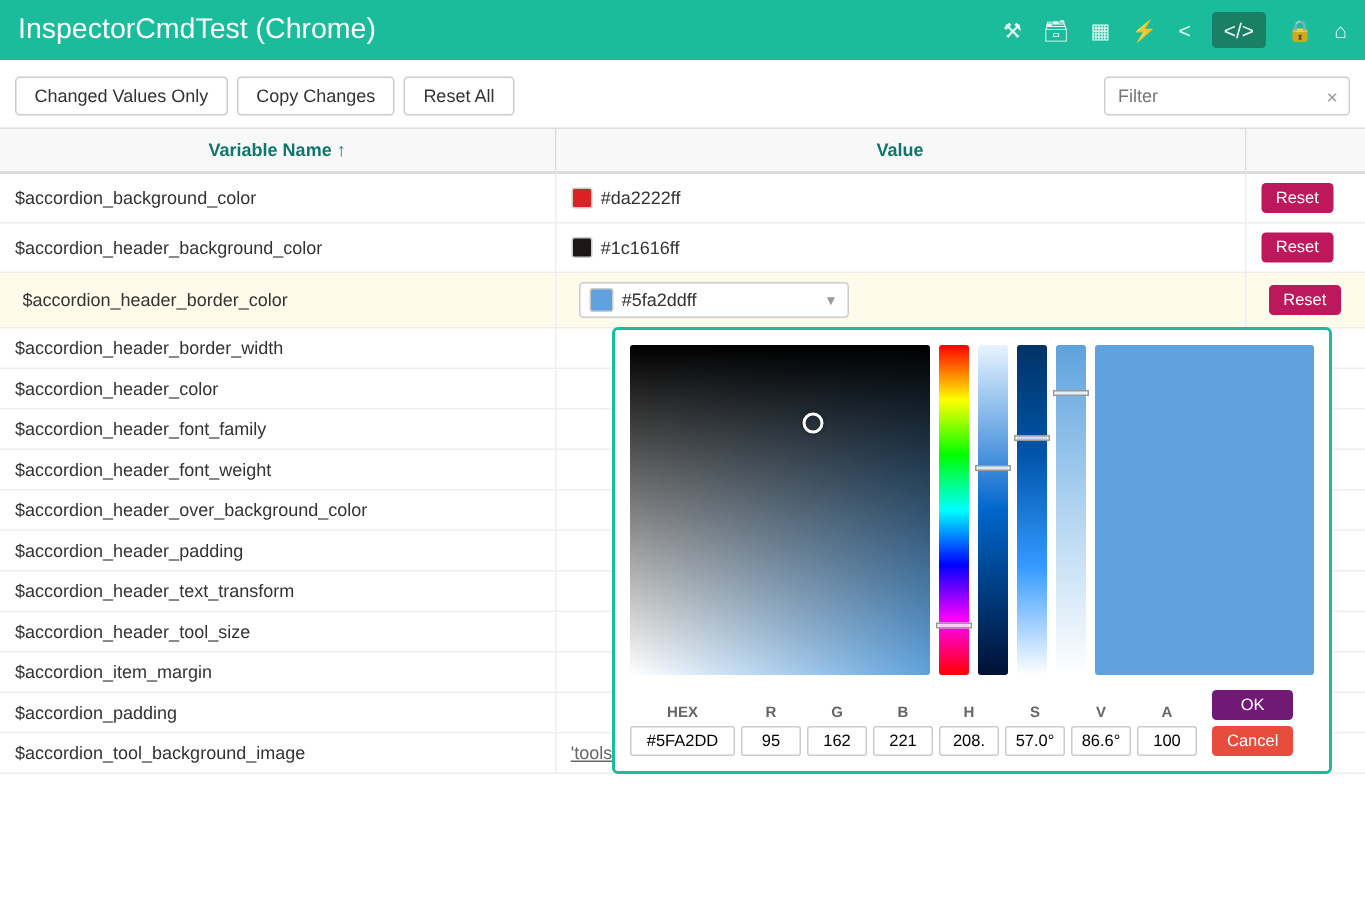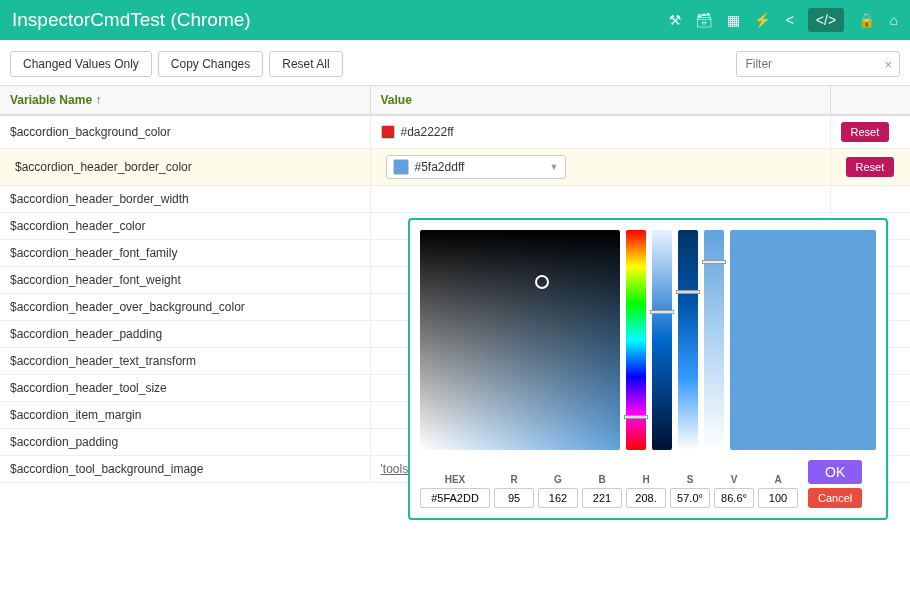--- a/index.html
+++ b/index.html
@@ -90,24 +90,24 @@
     }
     table {
       width: 100%;
       border-collapse: collapse;
     }
     thead th {
       background: #f8f8f8;
       border-bottom: 2px solid #ddd;
       border-right: 1px solid #ddd;
       padding: 7px 10px;
-      text-align: left;
+      text-align: center;
       font-weight: bold;
       font-size: 12px;
-      color: #4d7c0f;
+      color: #0f766e;
       position: sticky;
       top: 0;
       z-index: 10;
     }
     thead th:last-child { border-right: none; }
     tbody tr td {
       padding: 6px 10px;
       border-bottom: 1px solid #eee;
       border-right: 1px solid #eee;
       font-size: 12px;
@@ -120,27 +120,27 @@
       background: #be185d;
       color: white;
       border: none;
       padding: 4px 10px;
       border-radius: 3px;
       cursor: pointer;
       font-size: 11px;
       white-space: nowrap;
     }
     .ok-btn {
-      background: #8b5cf6;
+      background: #701a75;
       color: white;
       border: none;
       padding: 4px 14px;
       border-radius: 3px;
       cursor: pointer;
-      font-size: 14px;
+      font-size: 11px;
     }
     .cancel-btn {
       background: #e74c3c;
       color: white;
       border: none;
       padding: 4px 10px;
       border-radius: 3px;
       cursor: pointer;
       font-size: 11px;
     }
@@ -364,20 +364,30 @@
         <tr>
           <td>$accordion_background_color</td>
           <td class="value-col-td">
             <div style="display: flex; align-items: center; gap: 6px;">
               <span style="width: 14px; height: 14px; background: rgb(218, 34, 34); border: 1px solid rgb(204, 204, 204); display: inline-block; border-radius: 2px;"></span>
               <span>#da2222ff</span>
             </div>
           </td>
           <td class="action-col"><button class="reset-btn">Reset</button></td>
         </tr>
+        <tr>
+          <td>$accordion_header_background_color</td>
+          <td class="value-col-td">
+            <div style="display: flex; align-items: center; gap: 6px;">
+              <span style="width: 14px; height: 14px; background: rgb(28, 22, 22); border: 1px solid rgb(204, 204, 204); display: inline-block; border-radius: 2px;"></span>
+              <span>#1c1616ff</span>
+            </div>
+          </td>
+          <td class="action-col"><button class="reset-btn">Reset</button></td>
+        </tr>
         <tr class="highlighted">
           <td style="font-weight: normal;">$accordion_header_border_color</td>
           <td class="value-col-td">
             <div style="display: flex; align-items: center; gap: 6px; border: 1px solid rgb(204, 204, 204); padding: 3px 6px; border-radius: 3px; width: 180px; background: white;">
               <span style="width: 16px; height: 16px; background: rgb(95, 162, 221); border: 1px solid rgb(204, 204, 204); display: inline-block; border-radius: 2px; flex-shrink: 0;"></span>
               <span style="font-size: 12px; flex: 1 1 0%;">#5fa2ddff</span>
               <span style="font-size: 9px; color: rgb(153, 153, 153);">▼</span>
             </div>
           </td>
           <td class="action-col"><button class="reset-btn">Reset</button></td>

